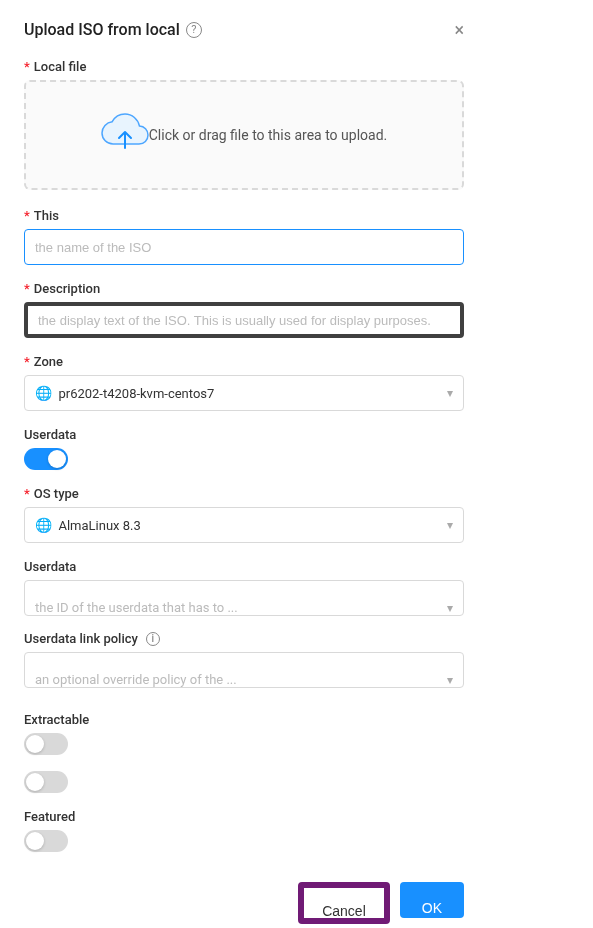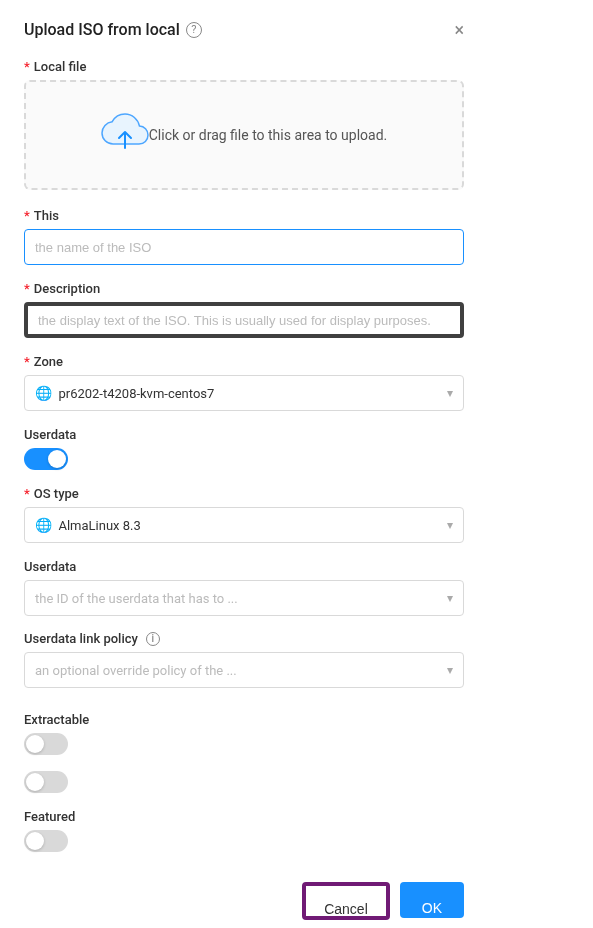--- a/index.html
+++ b/index.html
@@ -172,34 +172,34 @@
     .small-select {
       width: 100%;
       height: 36px;
       border: 1px solid #d9d9d9;
       border-radius: 4px;
       padding: 0 10px;
       font-size: 13px;
       color: #bbb;
       background: #fff;
       display: flex;
-      align-items: center;
+      align-items: flex-end;
       justify-content: space-between;
       cursor: pointer;
     }
     .footer-buttons {
       display: flex;
       justify-content: flex-end;
       gap: 10px;
       margin-top: 30px;
     }
     .btn-cancel {
       height: 34px;
       padding: 15px 18px;
-      border: 4px solid #701a75;
+      border: 6px solid #701a75;
       border-radius: 4px;
       background: #fff;
       color: #333;
       font-size: 14px;
       cursor: pointer;
     }
     .btn-ok {
       height: 34px;
       padding: 18px 22px;
       border: none;

